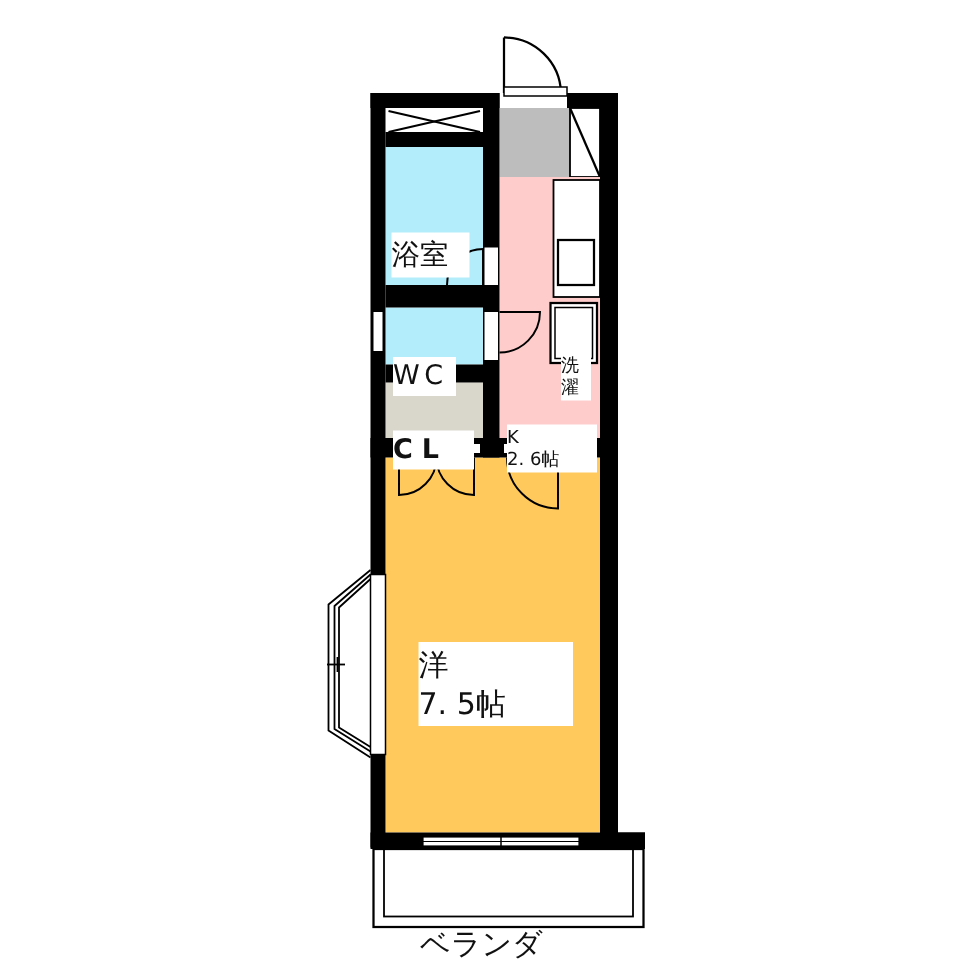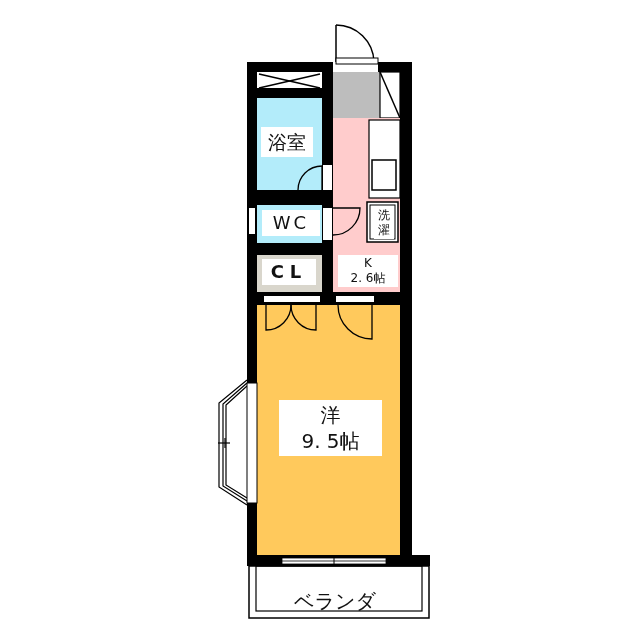--- a/index.html
+++ b/index.html
@@ -1,18 +1,18 @@
 <!DOCTYPE html>
 <html><head>
 <meta charset="utf-8">
 <style>
   html,body{margin:0;padding:0;background:#fff;}
   body{width:640px;height:640px;position:relative;overflow:hidden;font-family:"DejaVu Sans",sans-serif;}
   .abs{position:absolute;box-sizing:border-box;}
-  .lbl{position:absolute;background:#fff;color:#111;text-align:center;box-sizing:border-box;}
+  .lbl{position:absolute;background:#fff;color:#111;text-align:left;box-sizing:border-box;margin-top:28px;}
 </style>
 </head>
 <body>
 
 <svg class="abs" style="left:0;top:0" width="640" height="640">
 
   <g>
     <path d="M336 25 A38 38 0 0 1 374 62" fill="none" stroke="#000" stroke-width="1.5"></path>
     <line x1="336" y1="25" x2="336" y2="62" stroke="#000" stroke-width="1.5"></line>
   </g>
@@ -90,24 +90,24 @@
     <path d="M266 305 L266 330 A25 25 0 0 0 291 305"></path>
     <path d="M316 305 L316 330 A25 25 0 0 1 291 305"></path>
   </g>
 
   <g fill="none" stroke="#000" stroke-width="1.3">
     <path d="M338 305 A34 34 0 0 0 372 339 L372 305"></path>
   </g>
 </svg>
 
 <div class="lbl" style="left:261px;top:127px;width:52px;height:30px;font-size:19px;line-height:30px;">浴室</div>
-<div class="lbl" style="left:262px;top:210px;width:58px;height:26px;font-size:18px;line-height:26px;letter-spacing:3px;">WC</div>
+<div class="lbl" style="left:262px;top:210px;width:42px;height:26px;font-size:18px;line-height:26px;letter-spacing:3px;">WC</div>
 <div class="lbl" style="left:262px;top:259px;width:54px;height:26px;font-size:18px;line-height:26px;letter-spacing:6px;font-weight:bold;">CL</div>
 <div class="lbl" style="left:374px;top:207px;width:20px;height:32px;font-size:12px;line-height:15px;padding-top:1px;word-break:break-all;">洗濯</div>
 <div class="lbl" style="left:338px;top:255px;width:60px;height:32px;font-size:12px;line-height:15px;padding-top:1px;">
   <div>K</div>
   <div>2. 6帖</div>
 </div>
 <div class="lbl" style="left:279px;top:400px;width:103px;height:56px;font-size:20px;line-height:26px;padding-top:2px;">
   <div>洋</div>
-  <div>9. 5帖</div>
+  <div>7. 5帖</div>
 </div>
 <div class="lbl" style="left:280px;top:586px;width:110px;height:30px;font-size:20px;line-height:30px;background:transparent;">ベランダ</div>
 
 </body></html>

